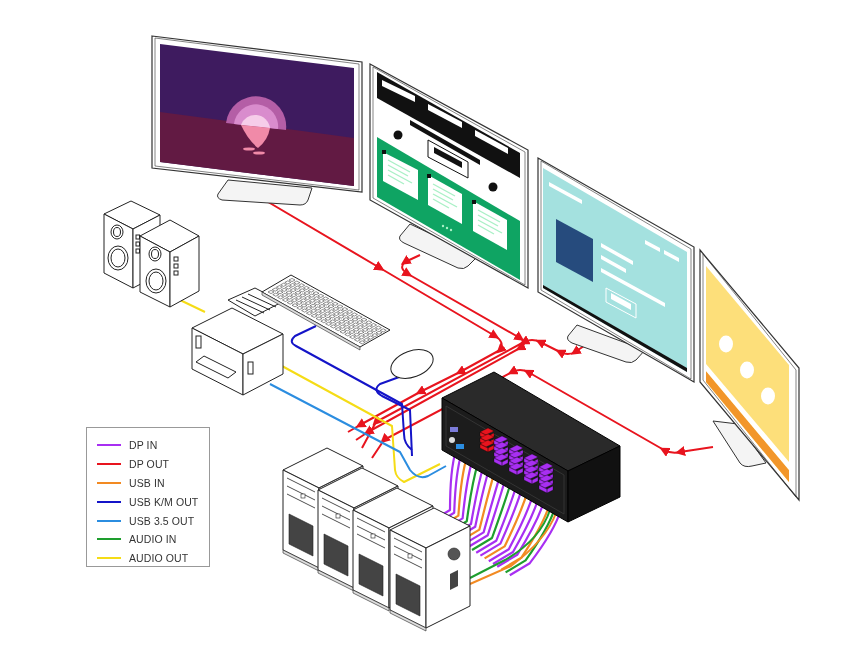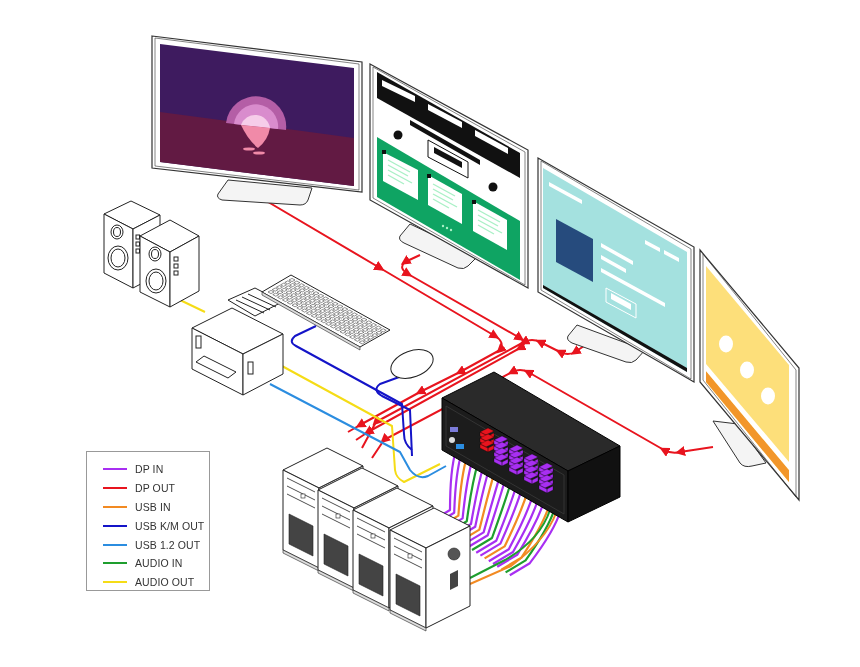--- a/index.html
+++ b/index.html
@@ -1,18 +1,18 @@
 <!DOCTYPE html>
 <html><head>
 <meta charset="utf-8">
 <style>
   html,body{margin:0;padding:0;background:#fff;}
   body{width:860px;height:667px;position:relative;overflow:hidden;font-family:"Liberation Sans",sans-serif;}
   #stage{position:absolute;left:0;top:0;width:860px;height:667px;}
-  .legend{position:absolute;left:86px;top:427px;width:124px;height:140px;border:1px solid #999;background:#fff;box-sizing:border-box;padding:8px 0 0 16px;margin-top:24px;}
+  .legend{position:absolute;left:86px;top:427px;width:124px;height:140px;border:1px solid #999;background:#fff;box-sizing:border-box;padding:8px 0 0 10px;}
   .legend-row{display:flex;align-items:center;height:18.8px;}
   .legend-swatch{width:24px;height:2px;margin-right:8px;}
   .legend-label{font-size:10.5px;color:#333;letter-spacing:0.1px;white-space:nowrap;}
 </style>
 </head>
 <body>
 
 <svg id="stage" viewBox="0 0 860 667" xmlns="http://www.w3.org/2000/svg">
   <defs>
     <marker id="arrowR" viewBox="0 0 10 10" refX="5" refY="5" markerWidth="5" markerHeight="5" orient="auto">
@@ -415,21 +415,21 @@
     <div class="legend-row">
       <span class="legend-swatch" style="background: rgb(242, 138, 34);"></span>
       <span class="legend-label">USB IN</span>
     </div>
     <div class="legend-row">
       <span class="legend-swatch" style="background: rgb(20, 20, 200);"></span>
       <span class="legend-label">USB K/M OUT</span>
     </div>
     <div class="legend-row">
       <span class="legend-swatch" style="background: rgb(43, 141, 224);"></span>
-      <span class="legend-label">USB 1.2 OUT</span>
+      <span class="legend-label">USB 3.5 OUT</span>
     </div>
     <div class="legend-row">
       <span class="legend-swatch" style="background: rgb(30, 158, 46);"></span>
       <span class="legend-label">AUDIO IN</span>
     </div>
     <div class="legend-row">
       <span class="legend-swatch" style="background: rgb(245, 220, 22);"></span>
       <span class="legend-label">AUDIO OUT</span>
     </div>
   </div>

